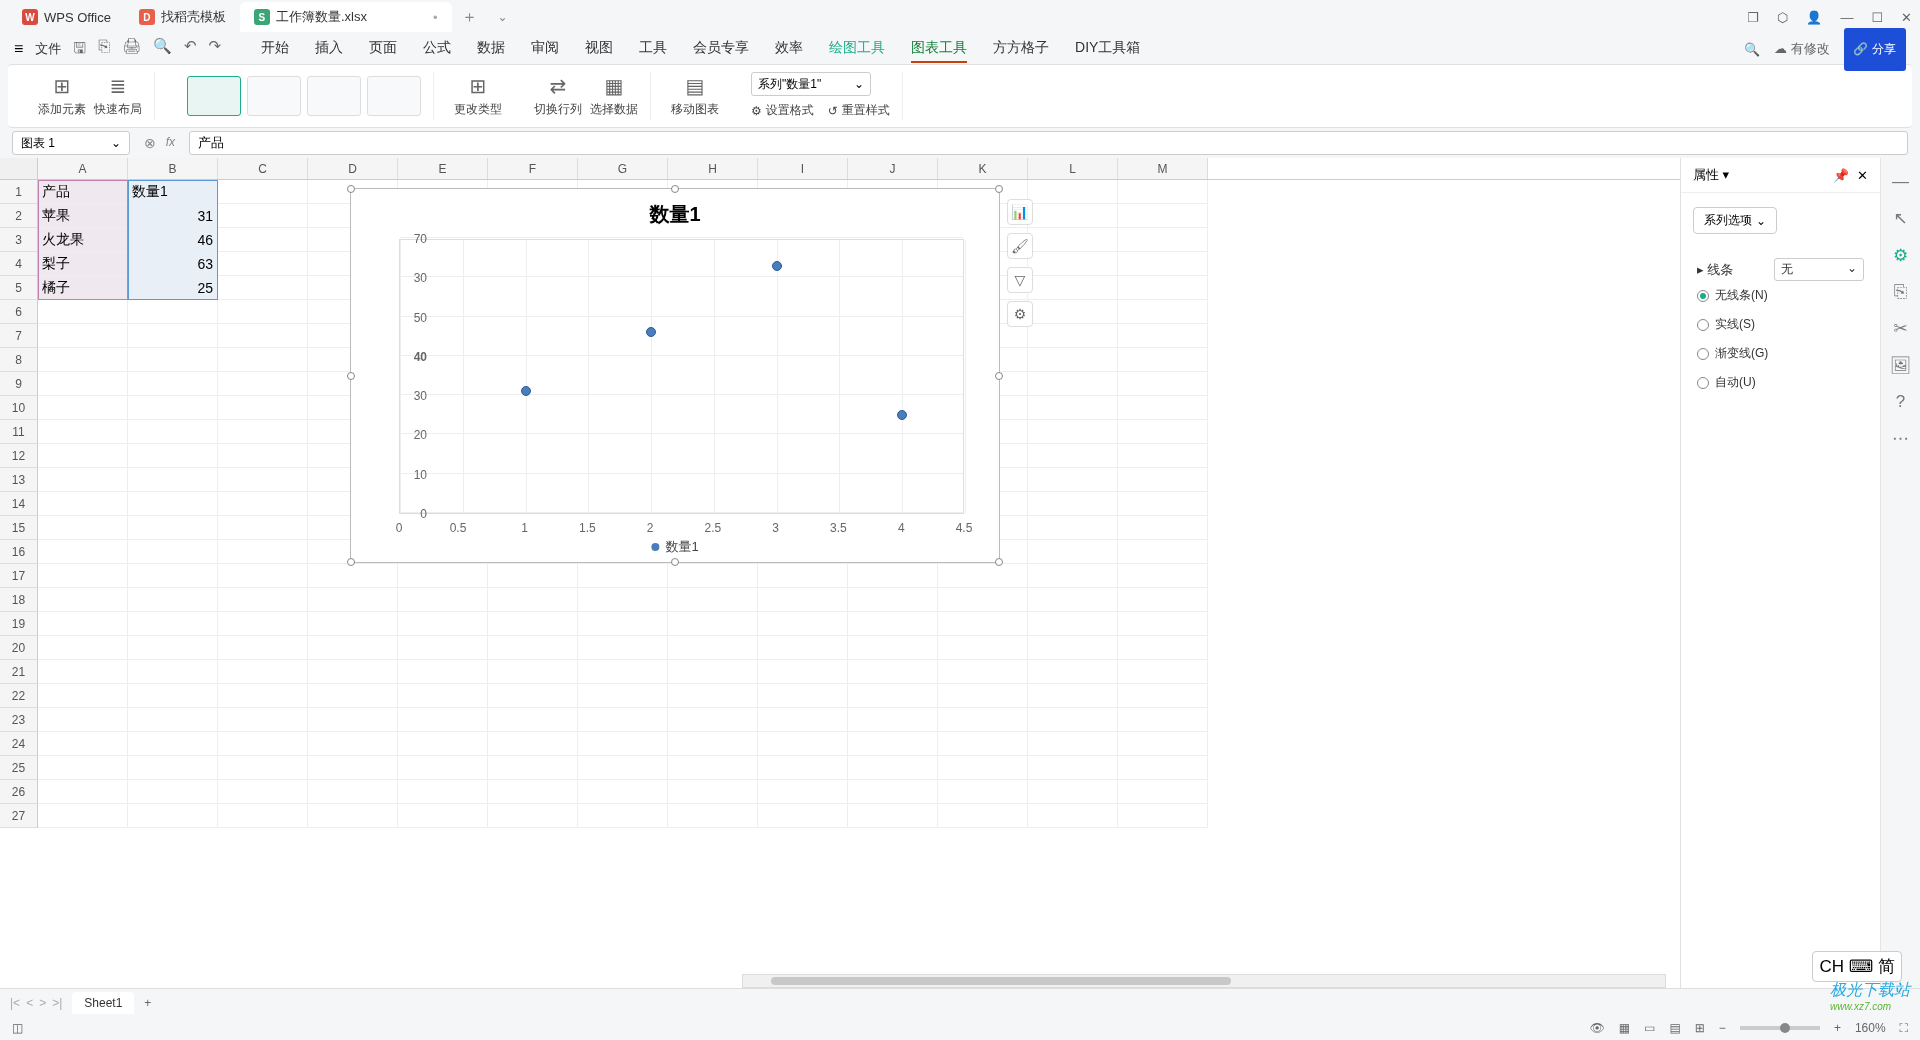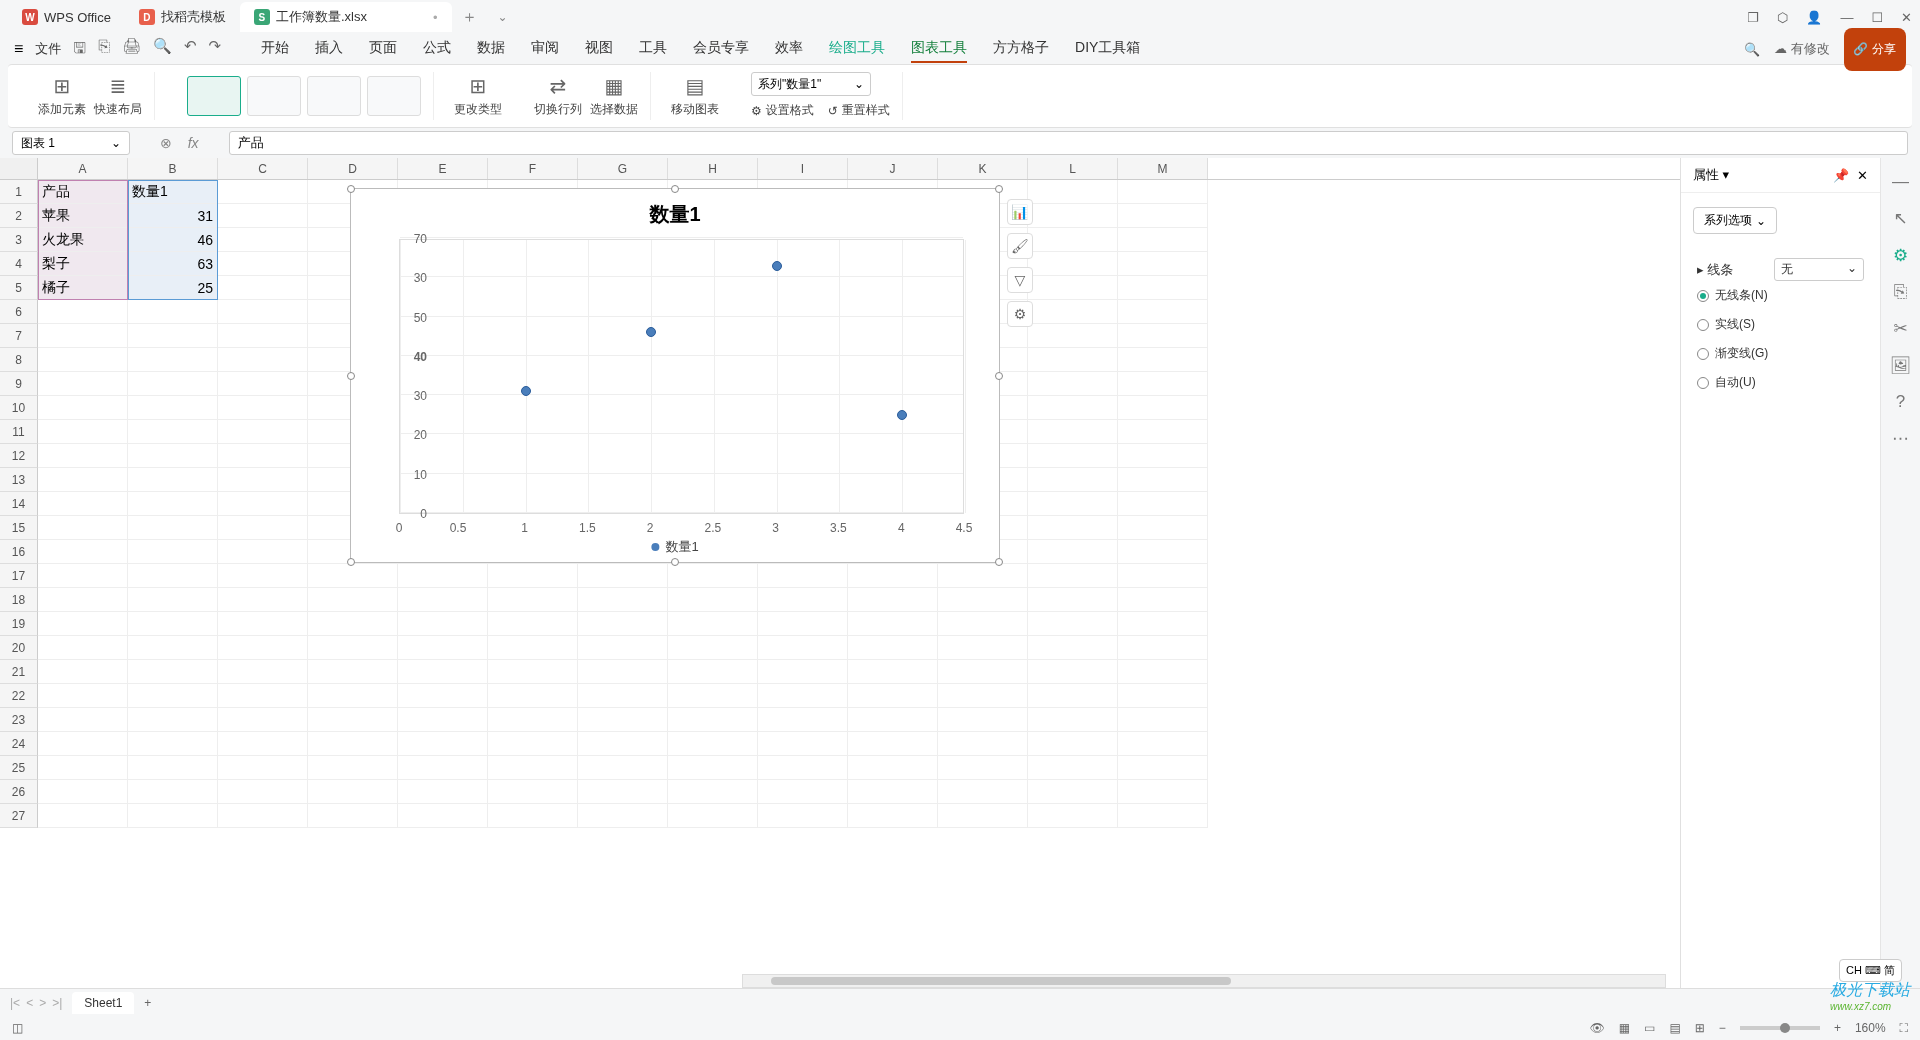--- a/index.html
+++ b/index.html
@@ -22,38 +22,38 @@
 
 .menubar { height: 30px; display: flex; align-items: center; padding: 0 14px; background: #f5f6f7; gap: 20px; }
 .menubar .left-group { display: flex; align-items: center; gap: 12px; }
 .file-btn { font-size: 13px; color: #333; display: flex; align-items: center; gap: 4px; }
 .qat { display: flex; gap: 12px; color: #666; font-size: 15px; }
 .tabs-main { display: flex; gap: 26px; font-size: 14px; color: #333; margin-left: 20px; }
 .tabs-main .t { cursor: pointer; padding: 4px 0; }
 .tabs-main .t.green { color: #1aad8b; }
 .tabs-main .t.active { color: #15803d; border-bottom: 2px solid #c2410c; }
 .menubar .rgroup { margin-left: auto; display: flex; align-items: center; gap: 14px; color: #666; font-size: 13px; }
-.share-btn { background: #c2410c; color: #fff; padding: 13px 10px; border-radius: 8px; font-size: 12px; }
+.share-btn { background: #1d4ed8; color: #fff; padding: 13px 10px; border-radius: 3px; font-size: 12px; }
 
 
 .ribbon { height: 64px; background: #fff; border-top: 1px solid #e0e0e0; border-bottom: 1px solid #e0e0e0; display: flex; align-items: center; padding: 0 18px; gap: 20px; margin-left: 8px; margin-right: 8px; border-radius: 4px; }
 .ribbon .grp { display: flex; align-items: center; gap: 8px; padding: 0 12px; border-right: 1px solid #eee; height: 48px; }
 .ribbon .vbtn { display: flex; flex-direction: column; align-items: center; gap: 3px; font-size: 12px; color: #444; cursor: pointer; }
 .ribbon .vbtn .ico { font-size: 20px; color: #666; }
 .chart-thumbs { display: flex; gap: 6px; }
 .chart-thumb { width: 54px; height: 40px; border: 1px solid #ddd; border-radius: 3px; background: #f8f9fa; position: relative; }
 .chart-thumb.active { border-color: #1aad8b; background: #e8f5f2; }
 .series-select { width: 120px; height: 24px; border: 1px solid #ccc; border-radius: 3px; font-size: 12px; padding: 0 6px; display: flex; align-items: center; justify-content: space-between; }
 .hbtn { display: flex; align-items: center; gap: 4px; font-size: 12px; color: #444; cursor: pointer; }
 
 
-.fbar { height: 30px; display: flex; align-items: center; padding: 0 12px; gap: 24px; background: #f5f6f7; }
+.fbar { height: 30px; display: flex; align-items: center; padding: 0 12px; gap: 8px; background: #f5f6f7; }
 .namebox { width: 118px; height: 24px; border: 1px solid #ccc; background: #fff; border-radius: 3px; display: flex; align-items: center; padding: 0 8px; font-size: 12px; justify-content: space-between; }
 .fx-icons { display: flex; gap: 10px; color: #888; font-size: 14px; padding: 0 6px; }
-.fx-label { color: #888; font-size: 14px; font-style: italic; margin-left: 6px; }
+.fx-label { color: #888; font-size: 12px; font-style: italic; }
 .formula-in { flex: 1; height: 24px; border: 1px solid #ccc; background: #fff; border-radius: 3px; padding: 0 8px; font-size: 13px; display: flex; align-items: center; }
 
 
 .main { display: flex; height: calc(100% - 34px - 30px - 64px - 30px - 28px - 24px); }
 .sheet-area { flex: 1; position: relative; background: #fff; overflow: hidden; }
 .side-panel { width: 200px; background: #fff; border-left: 1px solid #e0e0e0; }
 .side-rail { width: 40px; background: #f5f6f7; border-left: 1px solid #e5e5e5; display: flex; flex-direction: column; align-items: center; gap: 16px; padding-top: 14px; color: #777; font-size: 17px; }
 
 
 .col-headers { display: flex; height: 22px; border-bottom: 1px solid #ccc; }
@@ -109,21 +109,21 @@
 .sheet-tab { background: #fff; padding: 4px 12px; border-radius: 4px 4px 0 0; color: #333; }
 .sheet-nav { color: #aaa; display: flex; gap: 6px; }
 
 
 .statusbar { height: 24px; background: #f5f6f7; display: flex; align-items: center; padding: 0 12px; font-size: 12px; color: #666; justify-content: space-between; }
 .statusbar .right { display: flex; align-items: center; gap: 14px; }
 
 .watermark { position: absolute; right: 10px; bottom: 28px; font-size: 16px; color: #29abe2; font-style: italic; }
 .watermark small { display: block; font-size: 10px; color: #5bb531; }
 
-.ime-badge { position: absolute; right: 18px; bottom: 58px; border: 1px solid #ccc; border-radius: 4px; padding: 3px 6px; font-size: 11px; background: #fff; }
+.ime-badge { position: absolute; right: 18px; bottom: 58px; border: 1px solid #ccc; border-radius: 4px; padding: 3px 6px; font-size: 17px; background: #fff; }
 .hscroll { position: absolute; bottom: 0; left: 742px; right: 14px; height: 14px; background: #f0f0f0; border: 1px solid #ddd; }
 .hscroll-thumb { position: absolute; left: 28px; width: 460px; top: 2px; bottom: 2px; background: #c8c8c8; border-radius: 6px; }
 </style>
 </head>
 <body>
 
 <div class="titlebar">
   <div class="tabs">
     <div class="tab">
       <span class="tab-icon w">W</span>

